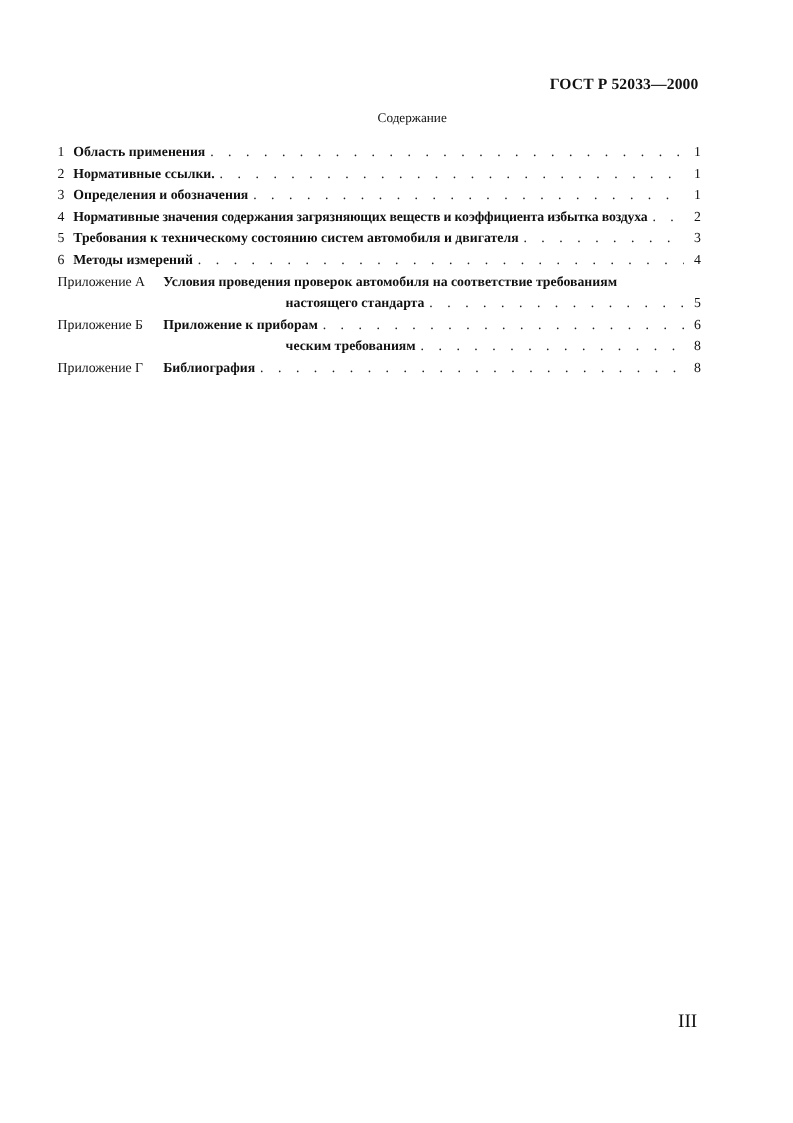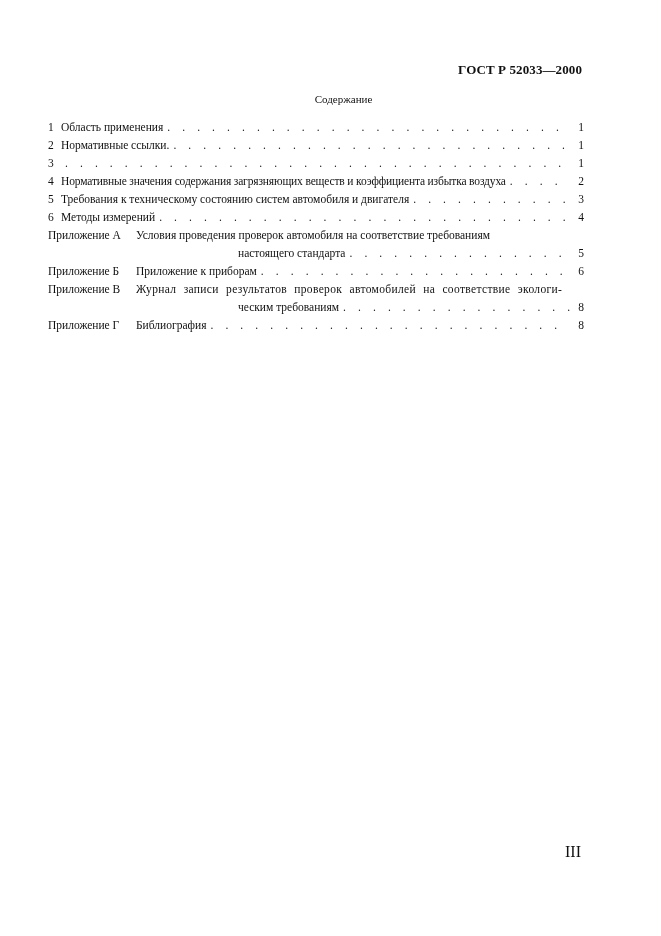--- a/index.html
+++ b/index.html
@@ -52,20 +52,21 @@
     .toc-annex-prefix {
       width: 88px;
       flex: none;
     }
     .toc-annex-indent {
       width: 190px;
       flex: none;
     }
     .toc-text {
       flex: none;
+      font-weight: bold;
     }
     .toc-text.full {
       flex: 1;
       letter-spacing: 0.35px;
       word-spacing: 4px;
     }
     .toc-leader {
       flex: 1;
       overflow: hidden;
       margin: 0 4px;
@@ -105,20 +106,21 @@
 
   <div class="toc-row">
     <span class="toc-num">2</span>
     <span class="toc-text">Нормативные ссылки.</span>
     <span class="toc-leader"></span>
     <span class="toc-page">1</span>
   </div>
 
   <div class="toc-row">
     <span class="toc-num">3</span>
+    <span class="toc-text">Определения и обозначения</span>
     <span class="toc-leader"></span>
     <span class="toc-page">1</span>
   </div>
 
   <div class="toc-row">
     <span class="toc-num">4</span>
     <span class="toc-text" style="letter-spacing:-0.15px;">Нормативные значения содержания загрязняющих веществ и коэффициента избытка воздуха</span>
     <span class="toc-leader"></span>
     <span class="toc-page">2</span>
   </div>
@@ -152,24 +154,20 @@
 
   <div class="toc-row">
     <span class="toc-annex-prefix">Приложение Б</span>
     <span class="toc-text">Приложение к приборам</span>
     <span class="toc-leader"></span>
     <span class="toc-page">6</span>
   </div>
 
   <div>
     <div class="toc-row">
-      <span class="toc-annex-prefix">Приложение В</span>
-      <span class="toc-text full">Журнал записи результатов проверок автомобилей на соответствие экологи-</span>
-    </div>
-    <div class="toc-row">
       <span class="toc-annex-indent"></span>
       <span class="toc-text">ческим требованиям</span>
       <span class="toc-leader"></span>
       <span class="toc-page">8</span>
     </div>
   </div>
 
   <div class="toc-row">
     <span class="toc-annex-prefix">Приложение Г</span>
     <span class="toc-text">Библиография</span>

